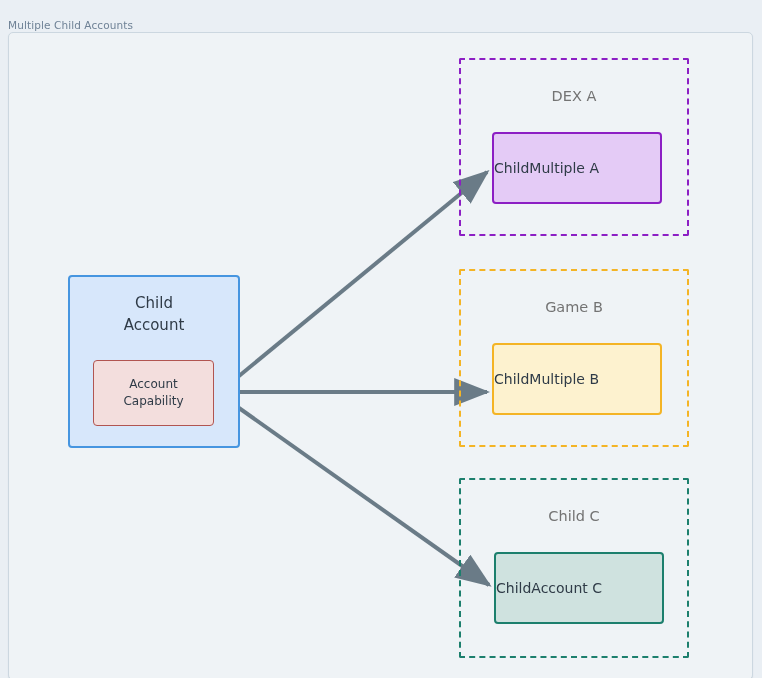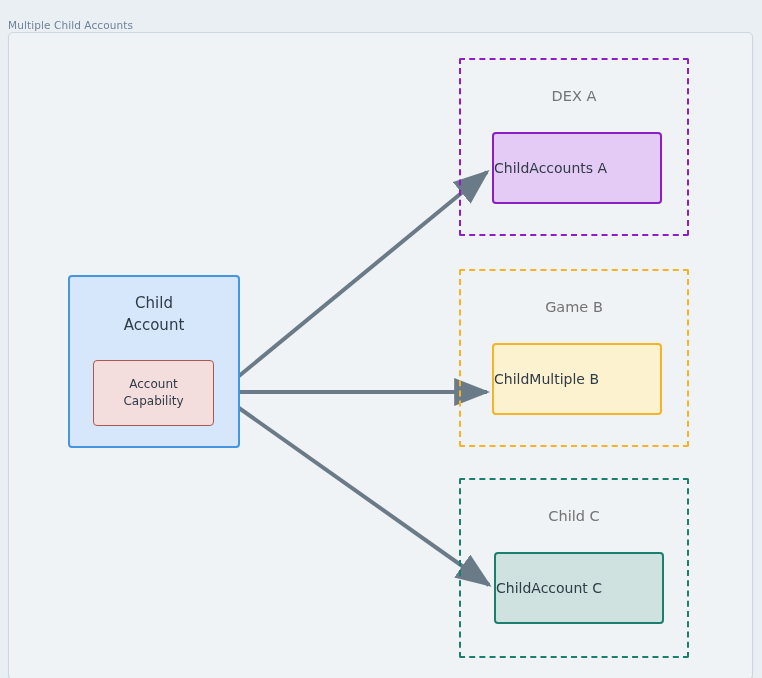--- a/index.html
+++ b/index.html
@@ -190,21 +190,21 @@
   <div class="account-capability">
     <span class="line1">Account</span>
     <span class="line2">Capability</span>
   </div>
 
   <div class="group group-dex">
     <div class="group-label">DEX A</div>
   </div>
   <div class="child child-a">
     <span class="line1">Child</span>
-    <span class="line2">Accounts A</span>
+    <span class="line2">Multiple A</span>
   </div>
 
   <div class="group group-defi">
     <div class="group-label">Game B</div>
   </div>
   <div class="child child-b">
     <span class="line1">Child</span>
     <span class="line2">Multiple B</span>
   </div>
 

